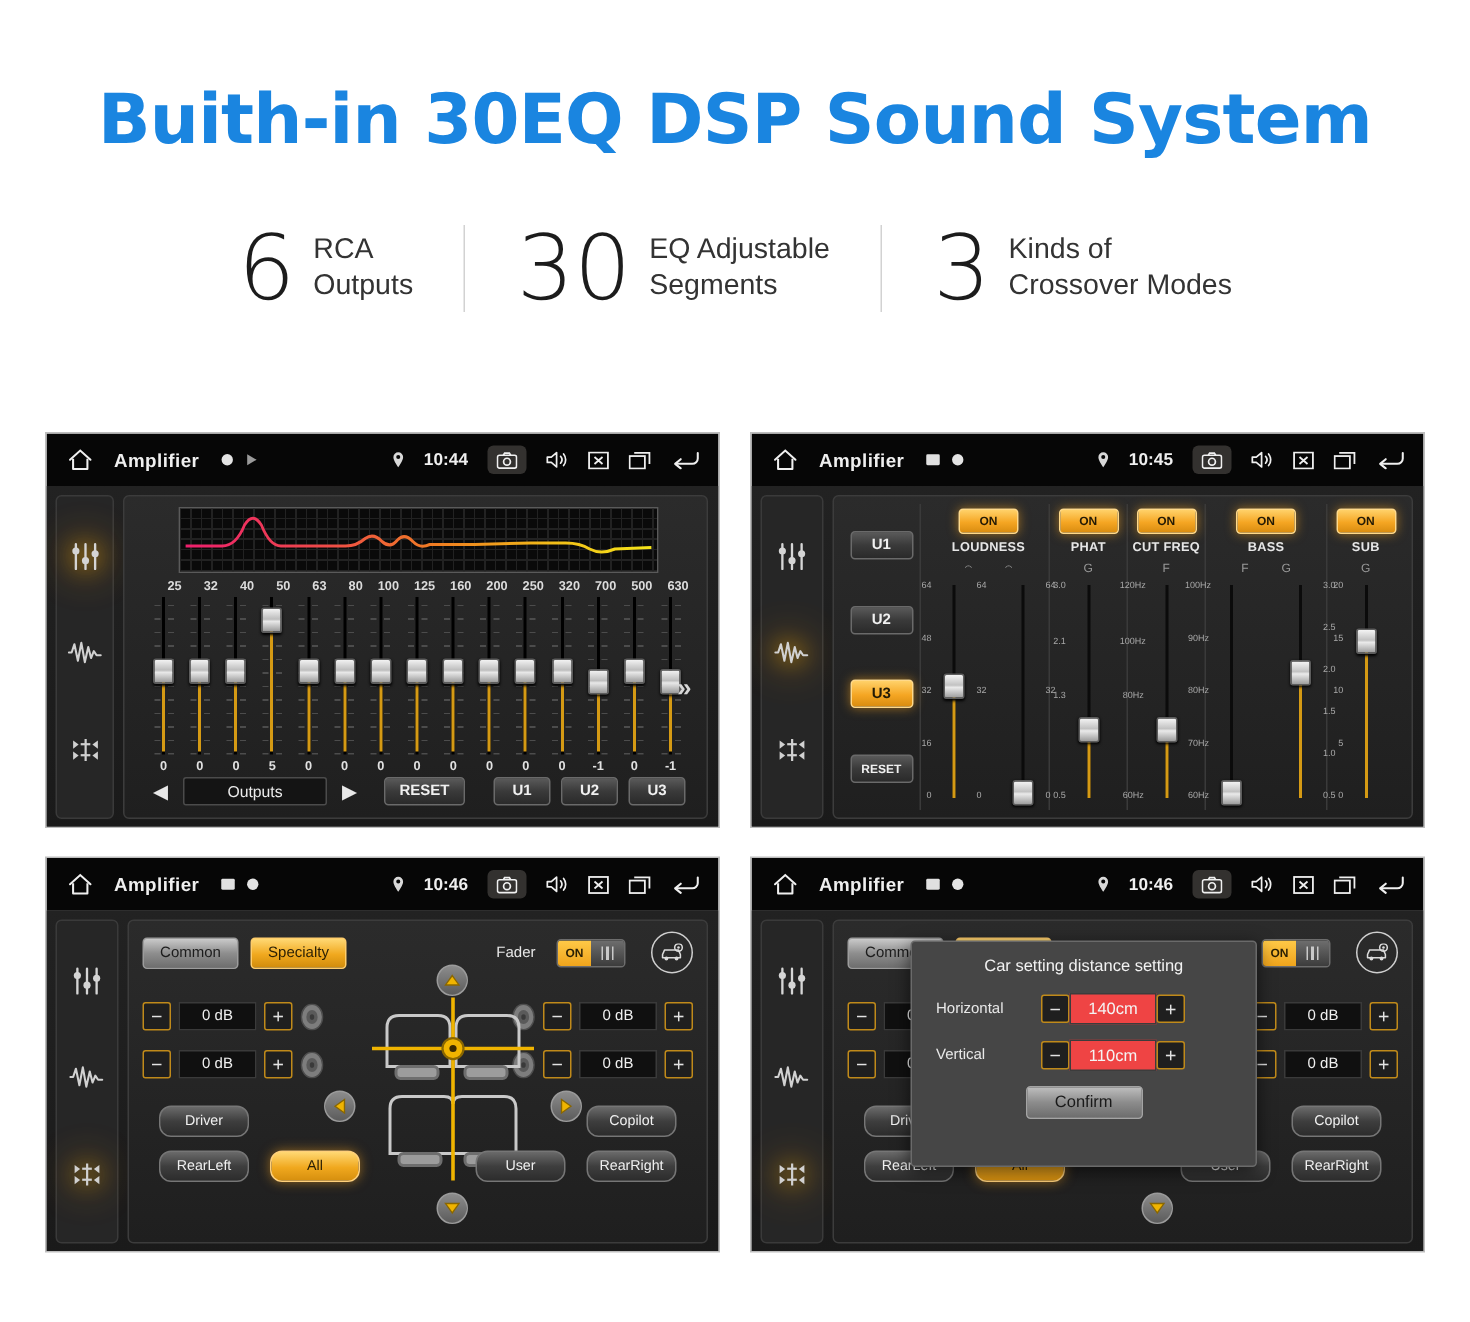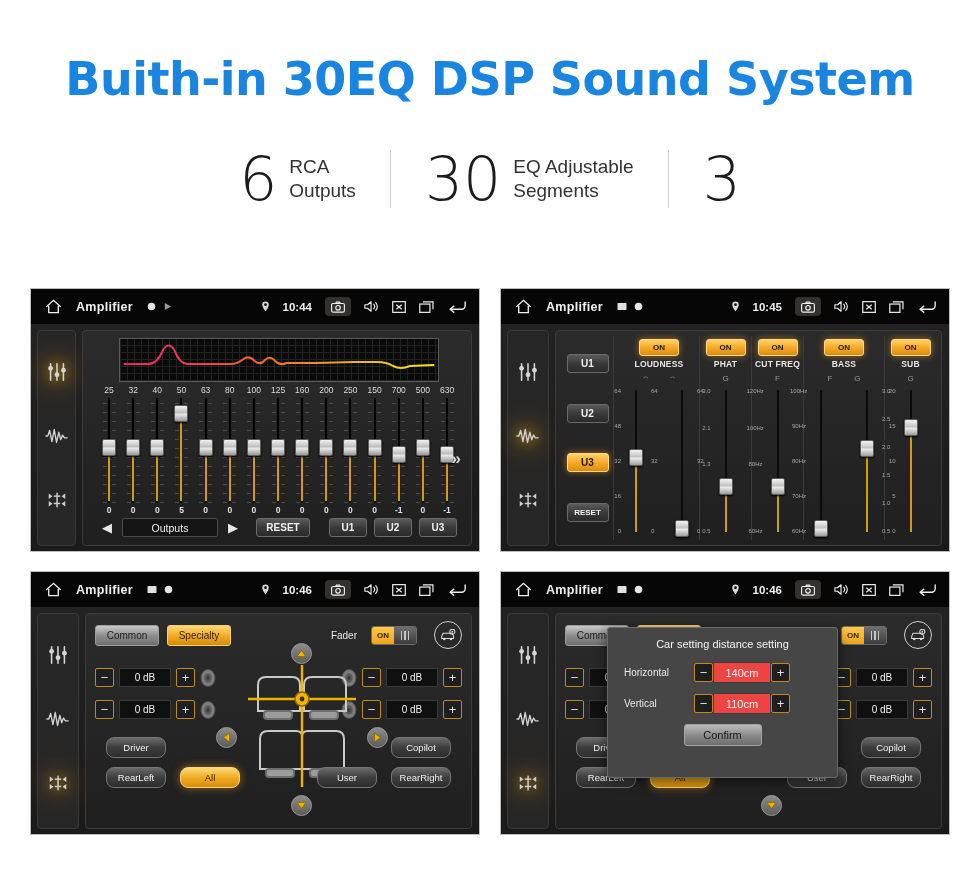--- a/index.html
+++ b/index.html
@@ -132,21 +132,21 @@
   .eq-graph .grid {
     position: absolute; inset: 0;
     background-image:
       repeating-linear-gradient(90deg, #222 0 1px, transparent 1px 7px),
       repeating-linear-gradient(0deg, #222 0 1px, transparent 1px 7px);
   }
   .eq-freqs {
     display: flex; margin: 3px 6px 0 6px;
   }
   .eq-freqs span {
-    flex: 1; text-align: center; color: #dcdcdc; font-size: 8.5px; font-weight: normal;
+    flex: 1; text-align: right; color: #dcdcdc; font-size: 8.5px; font-weight: bold;
   }
   .eq-sliders {
     display: flex; margin: 2px 6px 0 6px; flex: 1; position: relative;
   }
   .eqcol { flex: 1; display: flex; flex-direction: column; align-items: center; }
   .eqtrack {
     width: 13px; flex: 1; position: relative; margin-top: 1px;
   }
   .eqtrack::before {
     content:''; position: absolute; left: 50%; top: 0; bottom: 0;
@@ -348,20 +348,24 @@
   <div class="stat">
     <div class="stat-num">30</div>
     <div class="stat-text">
       <div>EQ Adjustable</div>
       <div>Segments</div>
     </div>
   </div>
   <div class="stat-div"></div>
   <div class="stat">
     <div class="stat-num">3</div>
+    <div class="stat-text">
+      <div>Kinds of</div>
+      <div>Crossover Modes</div>
+    </div>
   </div>
 </div>
 
 <div class="panels">
 
   <div class="panel-row">
 
     <div class="panel">
       <div class="statusbar">
         <div class="sb-left">
@@ -467,21 +471,21 @@
               <span>32</span>
               <span>40</span>
               <span>50</span>
               <span>63</span>
               <span>80</span>
               <span>100</span>
               <span>125</span>
               <span>160</span>
               <span>200</span>
               <span>250</span>
-              <span>150</span>
+              <span>320</span>
               <span>700</span>
               <span>500</span>
               <span>630</span>
             </div>
 
             <div class="eq-sliders" id="eq-sliders">
                 <div class="eqcol">
                   <div class="eqtrack">
                     <div class="eqticks"></div>
                     <div class="eqfill" style="height:52%"></div>

